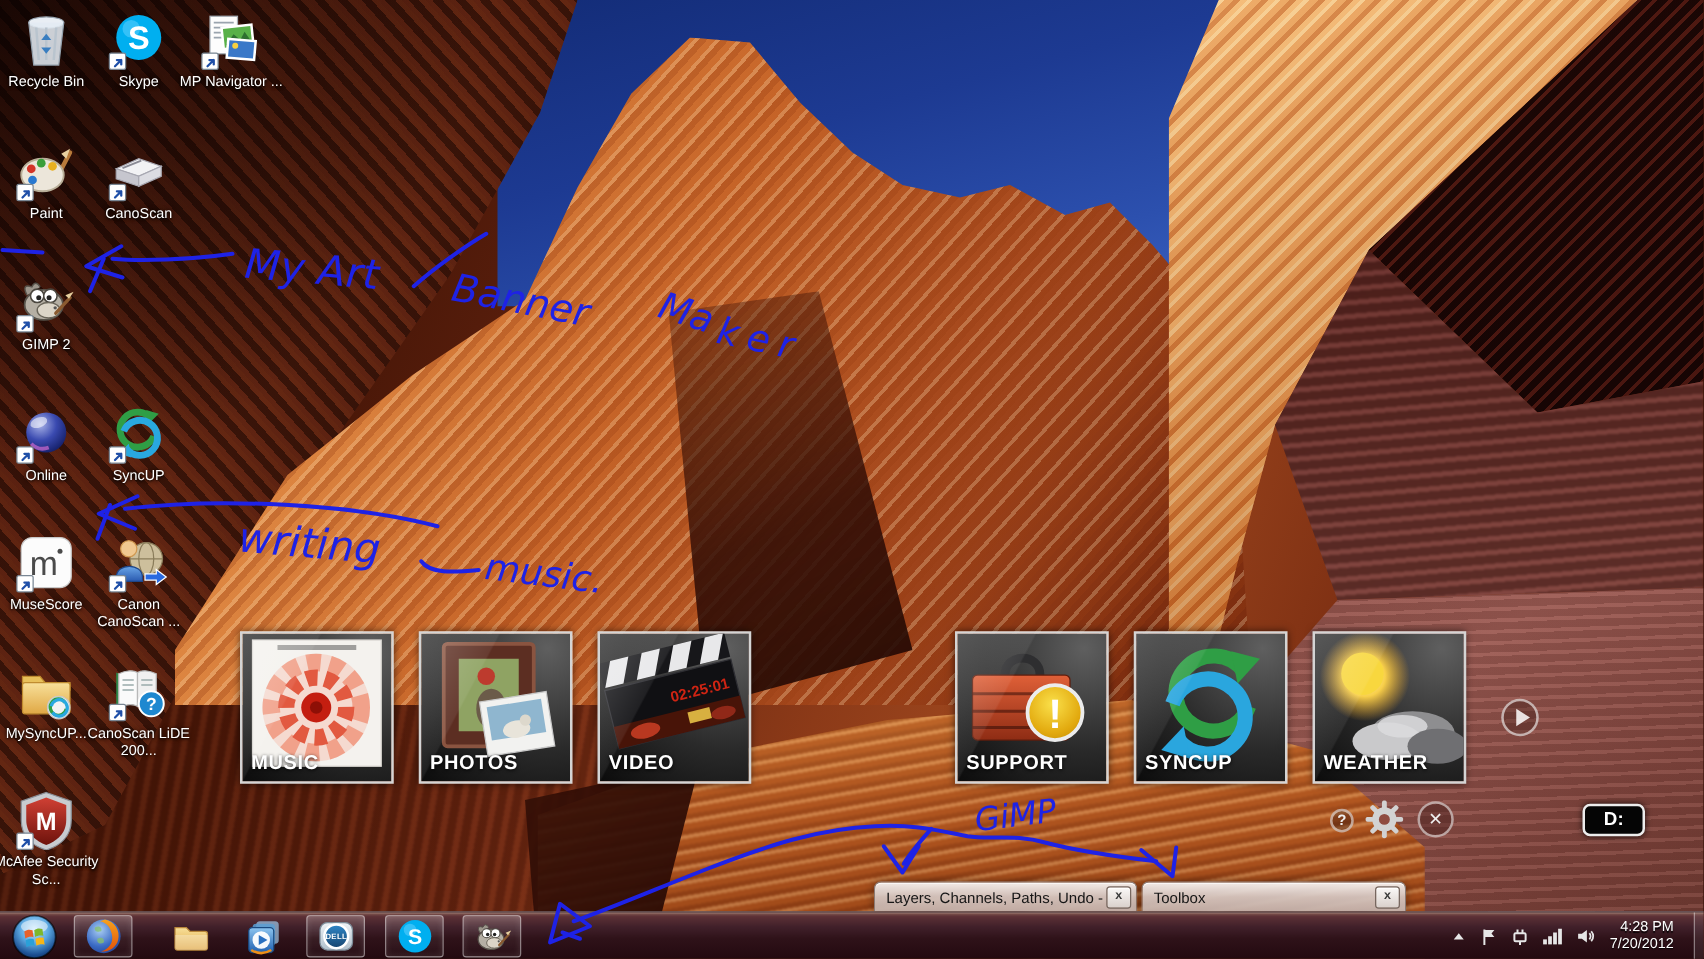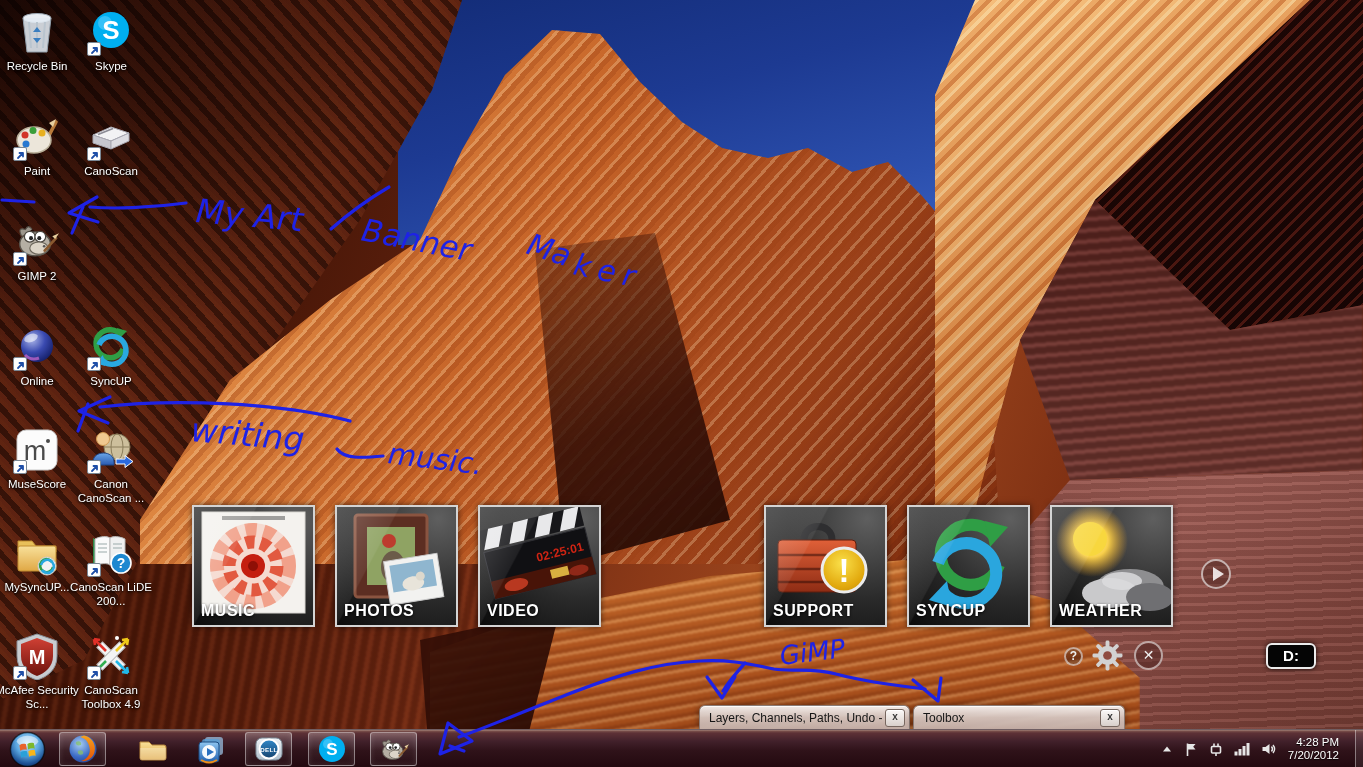--- a/index.html
+++ b/index.html
@@ -240,20 +240,42 @@
       </svg>
       <span class="sc">
           <svg width="12" height="12">
             <use href="#shortcutArrow"></use>
           </svg>
         </span>
     </div>
     <div class="dlabel">Skype</div>
   </div>
 
+  <div class="dicon" style="left:140px;top:8px">
+    <div class="ic">
+      <svg width="48" height="48" viewBox="0 0 48 48">
+        <rect x="7" y="5" width="22" height="30" fill="#fdfdfd" stroke="#a8b0b8"></rect>
+        <path d="M10,10 h16 M10,14 h16 M10,18 h16 M10,22 h10" stroke="#9aa4ae" stroke-width="1.4"></path>
+        <g transform="rotate(-6 29 21)">
+            <rect x="17" y="13" width="24" height="17" fill="#58b048" stroke="#fff" stroke-width="2"></rect>
+          <path d="M19,27 l7,-8 5,5 4,-6 5,9 Z" fill="#2e7030"></path>
+          </g>
+        <g transform="rotate(5 32 31)">
+            <rect x="21" y="24" width="22" height="15" fill="#3a78c8" stroke="#fff" stroke-width="2"></rect>
+          <circle cx="27" cy="29" r="2.4" fill="#f8d040"></circle>
+          </g>
+      </svg>
+      <span class="sc">
+          <svg width="12" height="12">
+            <use href="#shortcutArrow"></use>
+          </svg>
+        </span>
+    </div>
+    <div class="dlabel">MP Navigator ...</div>
+  </div>
 
   <div class="dicon" style="left:-8px;top:113px">
     <div class="ic">
       <svg width="48" height="48" viewBox="0 0 48 48">
         <path d="M30,34 L43,9" stroke="#b87a3a" stroke-width="3.6" stroke-linecap="round"></path>
         <path d="M40,14 L43,6 36,10 Z" fill="#e8d0a0"></path>
         <ellipse cx="21" cy="27" rx="17" ry="13" fill="#ece6da" stroke="#b8ae98" stroke-width="1.5"></ellipse>
         <circle cx="12" cy="22" r="3.5" fill="#d23428"></circle>
           <circle cx="20" cy="17.5" r="3.5" fill="#3a9e3a"></circle>
         <circle cx="29" cy="20" r="3.5" fill="#e8b020"></circle>
@@ -409,39 +431,20 @@
       </svg>
       <span class="sc">
           <svg width="12" height="12">
             <use href="#shortcutArrow"></use>
           </svg>
         </span>
     </div>
     <div class="dlabel">McAfee Security Sc...</div>
   </div>
 
-  <div class="dicon" style="left:66px;top:632px">
-    <div class="ic">
-      <svg width="48" height="48" viewBox="0 0 48 48">
-        <rect x="8" y="20" width="32" height="8" fill="#f4f4f4" stroke="#b8b8b8" transform="rotate(45 24 24)"></rect>
-        <rect x="8" y="20" width="32" height="8" fill="#f4f4f4" stroke="#b8b8b8" transform="rotate(-45 24 24)"></rect>
-        <path d="M19,19 L7,7 M7,7 l1,6 M7,7 l6,1" stroke="#e03028" stroke-width="2.6" fill="none"></path>
-        <path d="M29,19 L41,7 M41,7 l-1,6 M41,7 l-6,1" stroke="#f0c818" stroke-width="2.6" fill="none"></path>
-        <path d="M29,29 L41,41 M41,41 l-1,-6 M41,41 l-6,-1" stroke="#20b8e8" stroke-width="2.6" fill="none"></path>
-        <path d="M19,29 L8,40 M8,40 l1,-6 M8,40 l6,-1" stroke="#30b050" stroke-width="2.6" fill="none"></path>
-        <circle cx="30" cy="6" r="2" fill="#fff"></circle>
-      </svg>
-      <span class="sc">
-          <svg width="12" height="12">
-            <use href="#shortcutArrow"></use>
-          </svg>
-        </span>
-    </div>
-    <div class="dlabel">CanoScan Toolbox 4.9</div>
-  </div>
 
   <div class="tile" style="left:335px">
     <svg width="119" height="118" viewBox="0 0 119 118">
       <rect x="18" y="8" width="72" height="82" rx="3" fill="#5c2e22" stroke="#8a5440" stroke-width="3"></rect>
       <rect x="30" y="20" width="48" height="58" fill="#8fa363"></rect>
       <circle cx="52" cy="34" r="7" fill="#c23028" opacity=".9"></circle>
       <ellipse cx="56" cy="60" rx="12" ry="16" fill="#6b5b49"></ellipse>
       <g transform="rotate(-9 78 74)">
         <rect x="50" y="50" width="54" height="44" fill="#f2f2f0" stroke="#c8c8c8"></rect>
         <rect x="55" y="55" width="44" height="27" fill="#8fb6cf"></rect>

